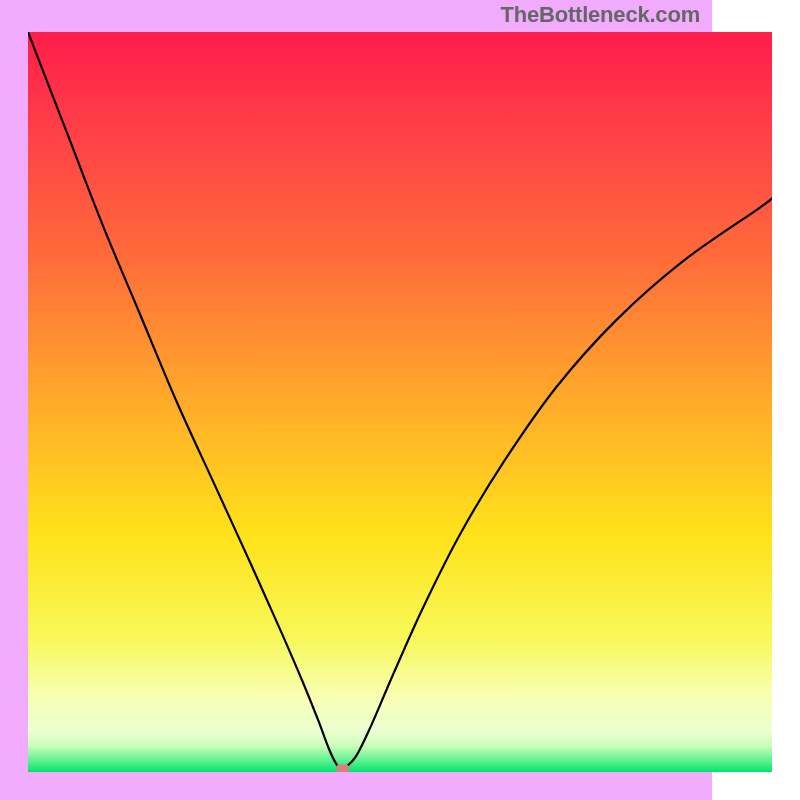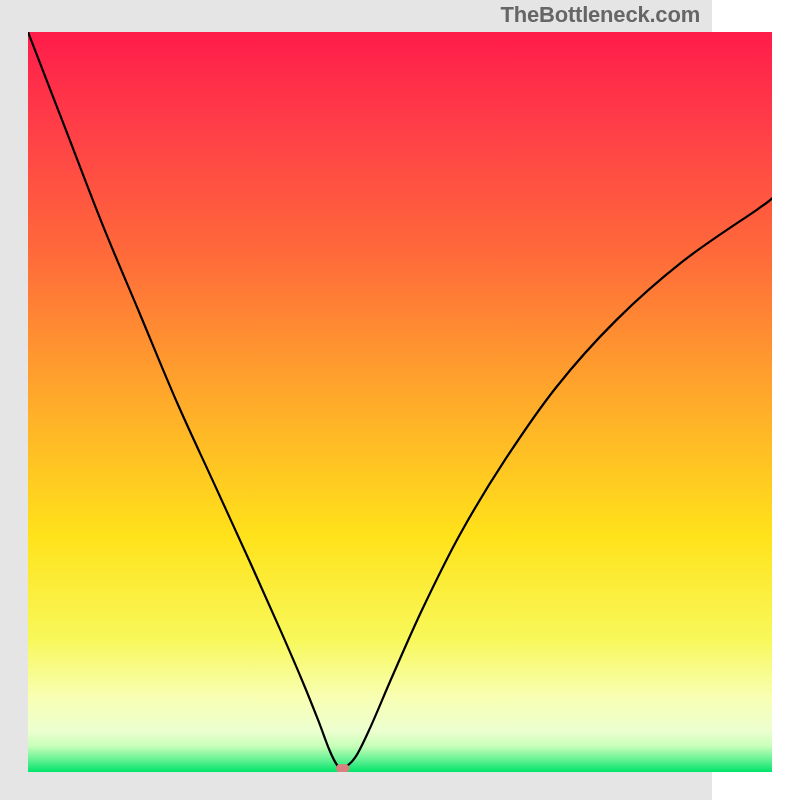--- a/index.html
+++ b/index.html
@@ -8,21 +8,21 @@
     width: 800px;
     height: 800px;
     overflow: hidden;
     background: #fff;
     font-family: Arial, Helvetica, sans-serif;
   }
   .frame {
     position: relative;
     width: 712px;
     height: 800px;
-    background: #e5e5e5;
+    background: #f0abfc;
     box-sizing: border-box;
   }
   .watermark {
     position: absolute;
     top: 2px;
     right: 12px;
     font-size: 22px;
     font-weight: 600;
     letter-spacing: -0.2px;
     color: #666;

